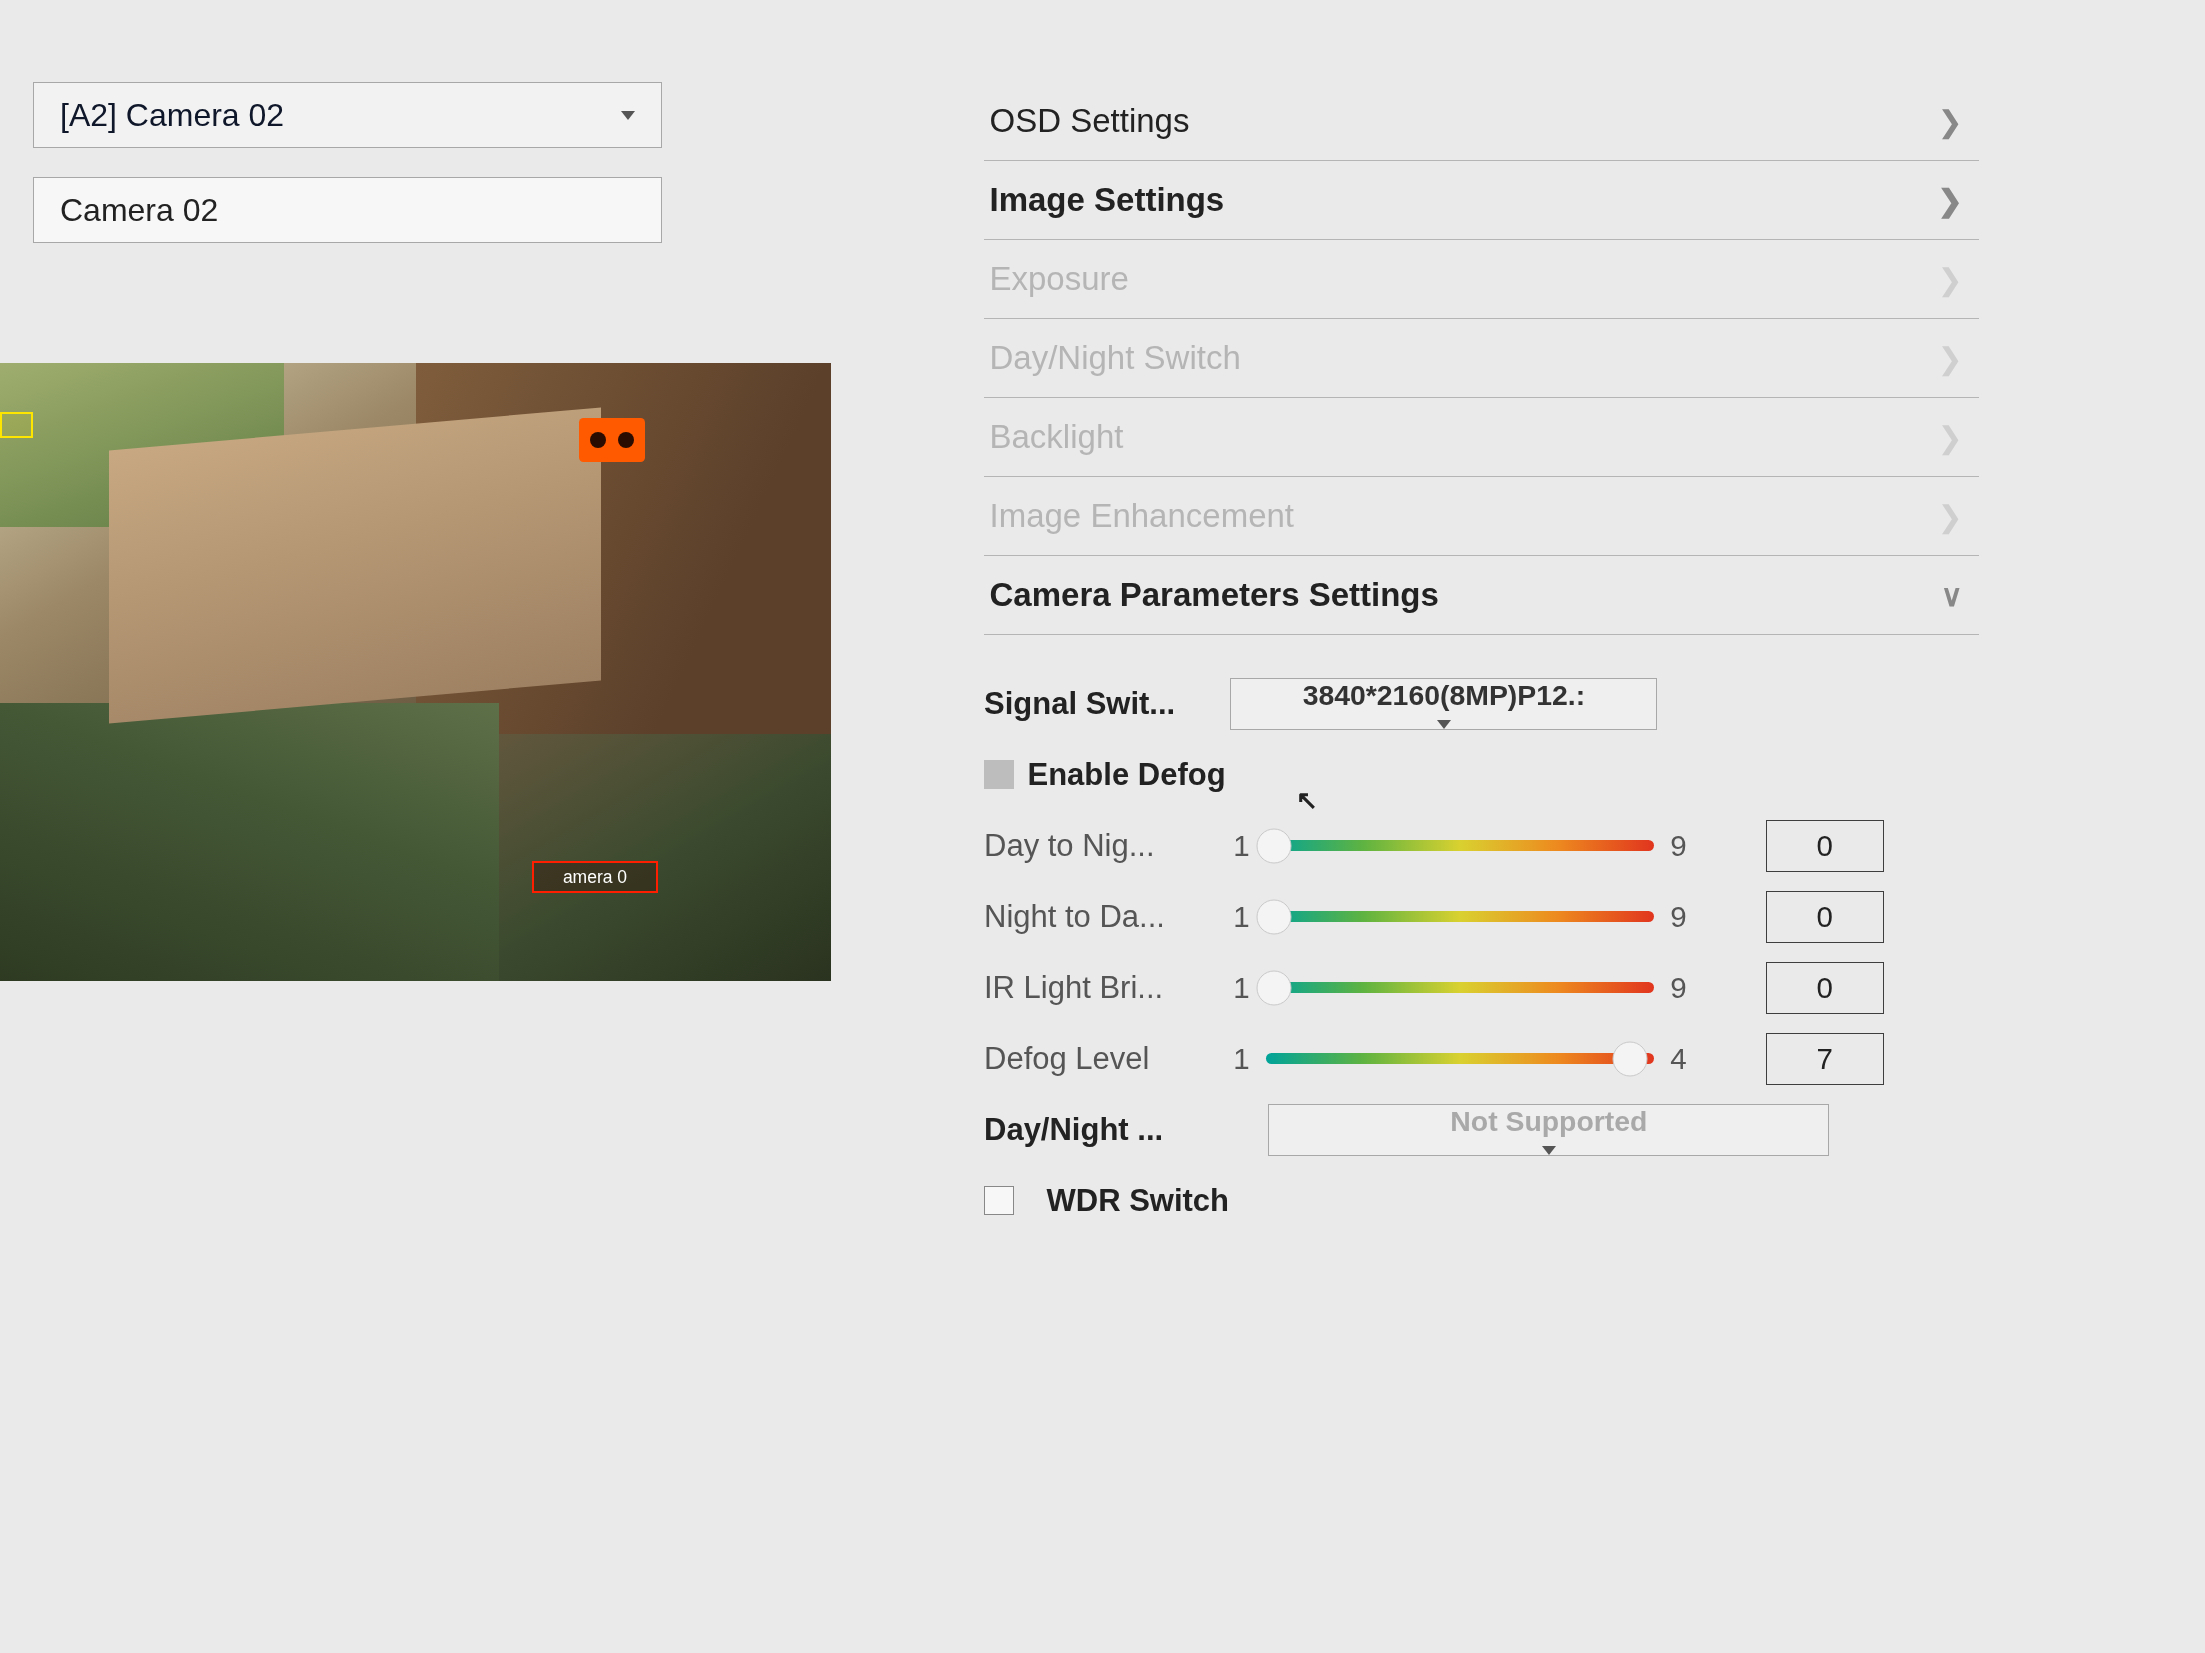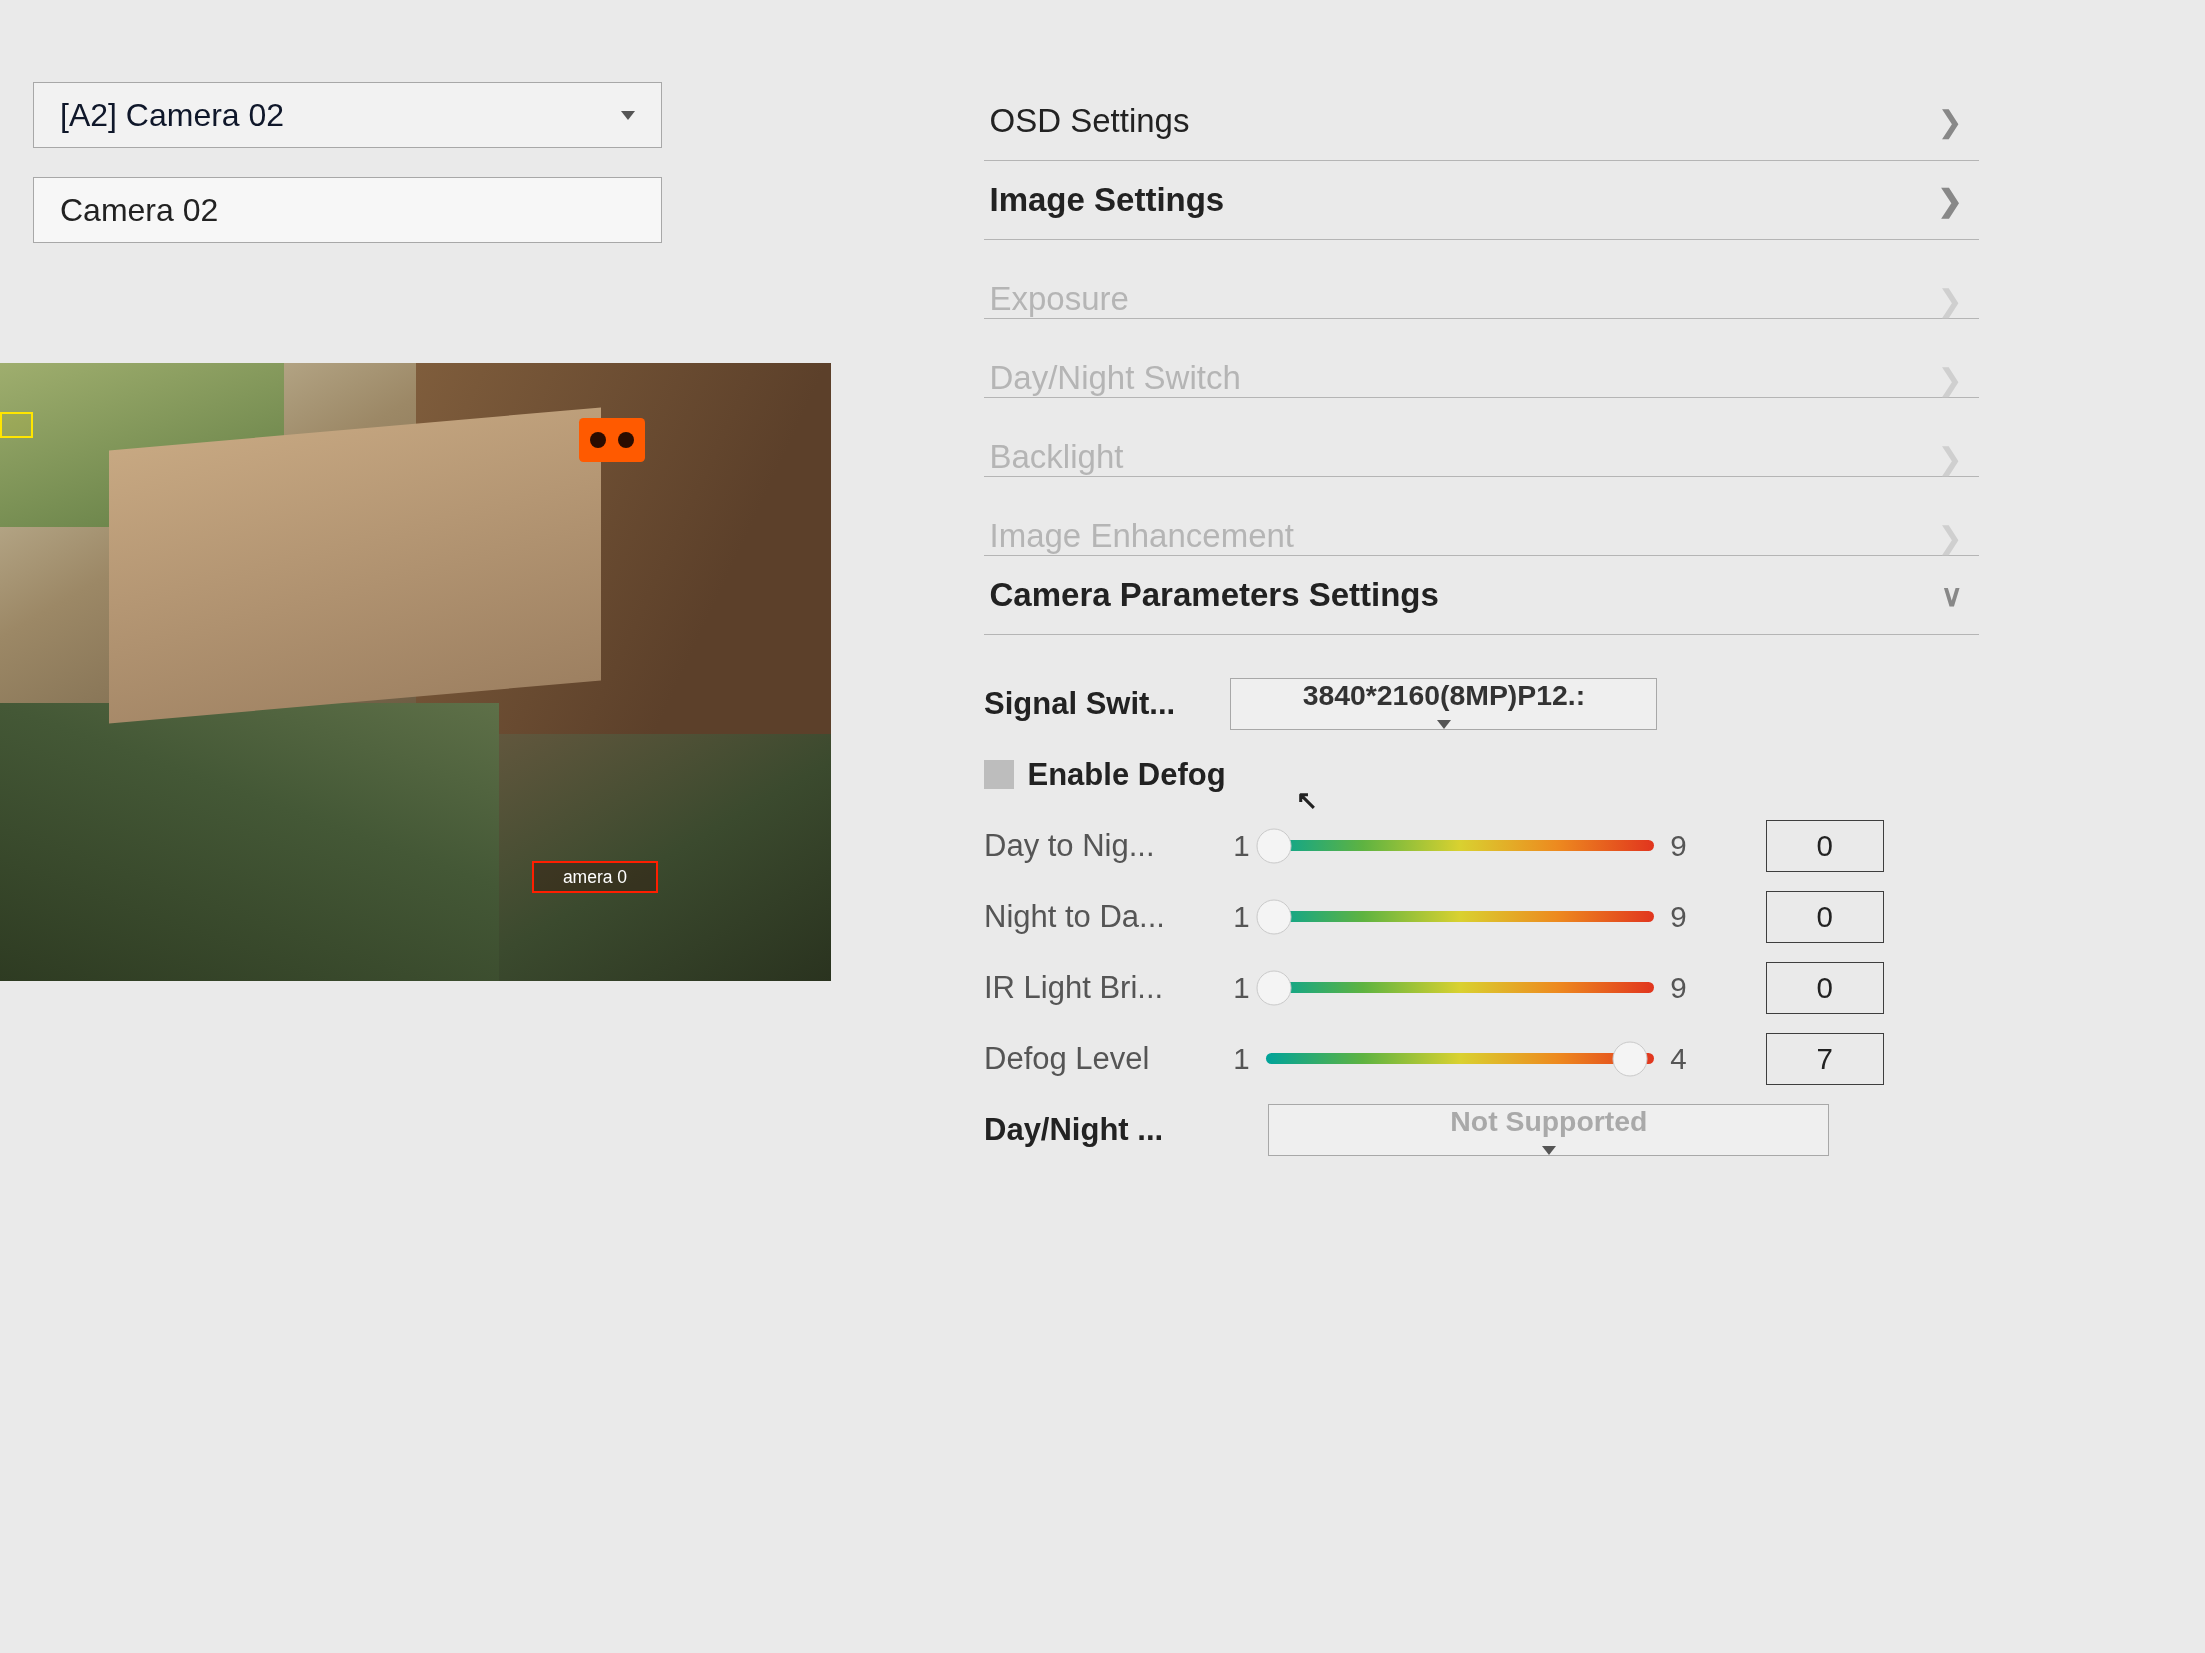--- a/index.html
+++ b/index.html
@@ -143,21 +143,21 @@
   .setting-row {
     height: 79px;
     border-bottom: 1.6px solid #b5b5b5;
     display: flex;
     align-items: center;
     justify-content: space-between;
     padding: 0 16.4px 0 5.5px;
     font-size: 33px;
     color: #222;
   }
-  .setting-row.disabled { color: #b5b5b5; align-items: flex-end; }
+  .setting-row.disabled { color: #b5b5b5; }
   .setting-row.bold { font-weight: 600; }
   .chevron {
     font-size: 30px;
     color: #888;
   }
   .setting-row.disabled .chevron { color: #cfcfcf; }
   .chevron.down {
     color: #888;
   }
 
@@ -384,17 +384,21 @@
       </div>
 
       <div class="param-line dark">
         <span class="label-col" style="flex:0 0 268px;">Day/Night ...</span>
         <div class="dropdown-box full disabled">
           <span>Not Supported</span>
           <span class="caret-down"></span>
         </div>
       </div>
 
+      <div class="param-line dark" style="gap:33px;">
+        <span class="checkbox"></span>
+        <span>WDR Switch</span>
+      </div>
 
     </div>
   </div>
 </div>
 
 
 </body></html>

